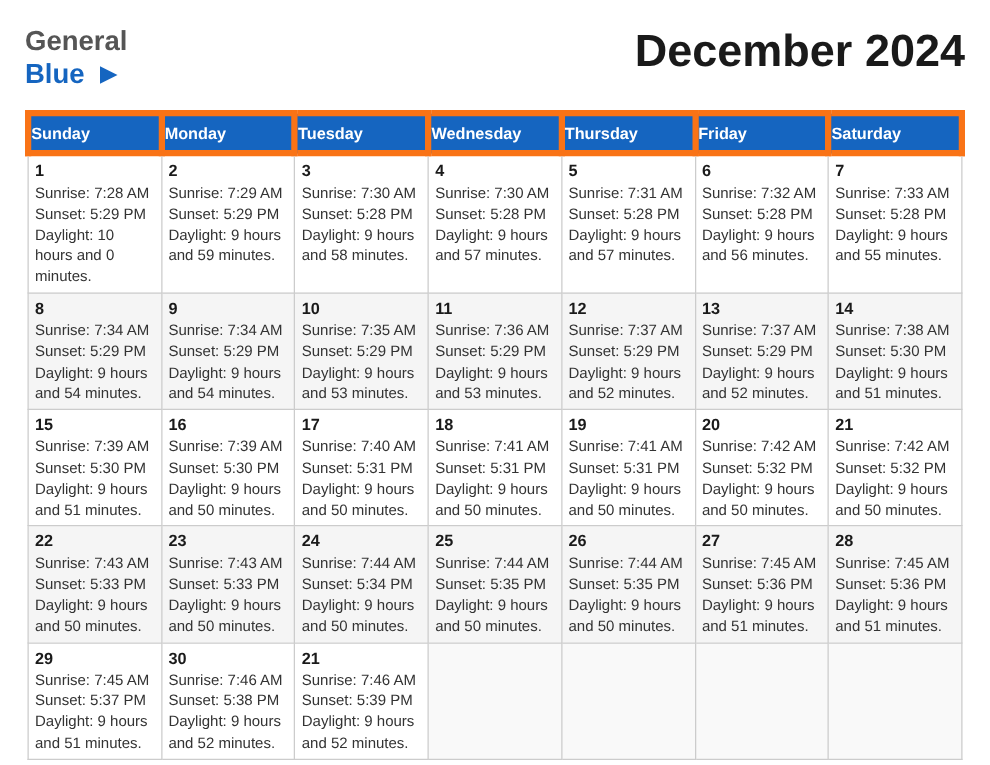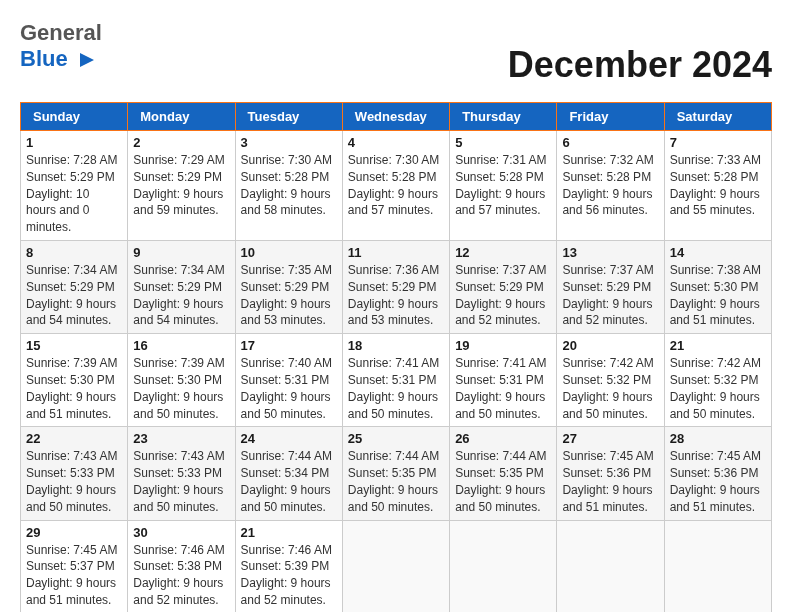--- a/index.html
+++ b/index.html
@@ -20,45 +20,44 @@
       display: flex;
       flex-direction: column;
       align-items: center;
     }
     .logo-icon {
       display: flex;
       align-items: center;
     }
     .title-block {
       text-align: right;
-      margin-top: 24px;
     }
     .title-block h1 {
       font-size: 36px;
       font-weight: bold;
       color: #1a1a1a;
     }
     .title-block h2 {
       font-size: 16px;
       font-weight: normal;
       color: #444;
     }
     .calendar {
       width: 100%;
       border-collapse: collapse;
       font-size: 11px;
     }
     .calendar thead th {
       background: #1565c0;
       color: #fff;
-      padding: 6px 12px;
+      padding: 6px 0;
       text-align: left;
       font-size: 13px;
       font-weight: bold;
-      border: 1px solid #f97316;
+      border: 5px solid #f97316;
     }
     .calendar tbody td {
       border: 1px solid #ccc;
       vertical-align: top;
       padding: 4px 5px;
       width: calc(100% / 7);
       min-height: 80px;
       background: #fff;
     }
     .calendar tbody tr:nth-child(even) td {

